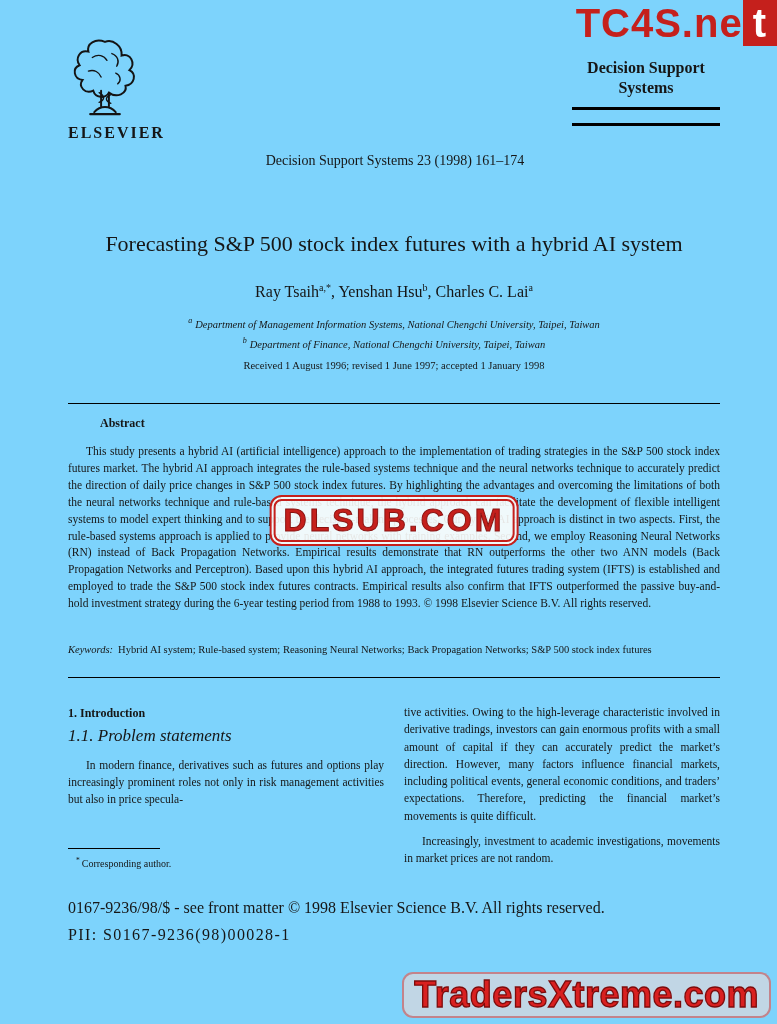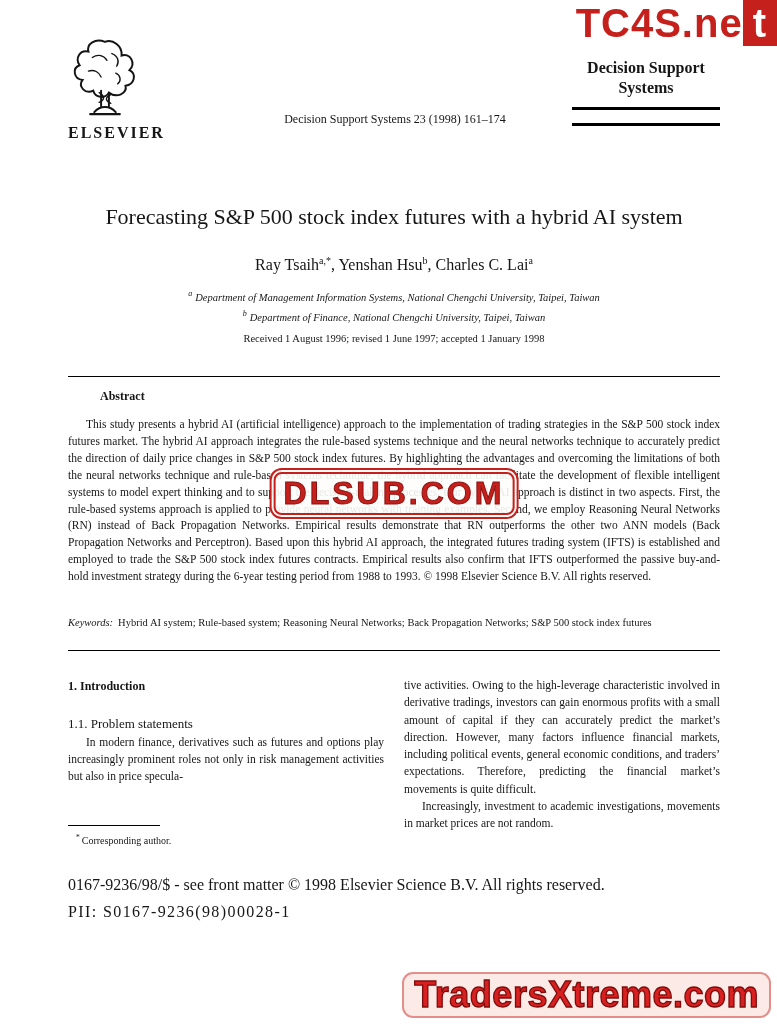--- a/index.html
+++ b/index.html
@@ -2,21 +2,21 @@
 <html><head>
 <meta charset="utf-8">
 <style>
   * { box-sizing: border-box; margin: 0; padding: 0; }
   html, body { background: #e9e9e9; }
   .page {
     position: relative;
     width: 777px;
     height: 1024px;
     margin: 0 auto;
-    background: #ffffff;
+    background: #7dd3fc;
     font-family: "Liberation Serif", serif;
     color: #161616;
     overflow: hidden;
   }
   .content { padding: 0 57px 0 68px; }
 
   
   .wm-tc4s {
     position: absolute; top: 0; right: 0;
     display: flex; align-items: stretch;
@@ -25,21 +25,21 @@
     color: #c5201c; letter-spacing: 1px;
   }
   .wm-tc4s .wm-box { background: #c5201c; color: #ffffff; padding: 0 10px; }
 
   
   .masthead { display: flex; align-items: flex-start; padding-top: 36px; }
   .publisher { width: 150px; text-align: left; }
   .publisher-name {
     font-size: 16px; font-weight: bold; letter-spacing: 2px; margin-top: 2px;
   }
-  .citation { flex: 1; text-align: center; font-size: 12px; margin-top: 76px; }
+  .citation { flex: 1; text-align: center; font-size: 14px; margin-top: 117px; }
   .journal-block { width: 148px; text-align: center; margin-top: 22px; }
   .journal-name { font-size: 16px; font-weight: bold; line-height: 1.25; }
   .journal-rule { height: 3px; background: #000; }
   .journal-rule.r1 { margin-top: 9px; }
   .journal-rule.r2 { margin-top: 13px; }
 
   
   .title {
     margin: 58px auto 0 auto; max-width: 600px;
     text-align: center; font-size: 22px; font-weight: normal; line-height: 1.55;
@@ -72,22 +72,22 @@
 
   
   .keywords { margin-top: 32px; font-size: 10.5px; }
   .kw-label { font-style: italic; margin-right: 5px; }
   .rule-keywords { margin-top: 22px; }
 
   
   .columns { display: flex; gap: 20px; margin-top: 26px; font-size: 11.5px; line-height: 1.5; }
   .col { flex: 1; text-align: justify; }
   .sec-heading { font-size: 12px; font-weight: bold; }
-  .subsec-heading { font-size: 13px; margin-top: 19px; }
-  .para { margin-top: 0; text-indent: 18px; }
+  .subsec-heading { font-size: 17px; font-style: italic; margin-top: 1px; }
+  .para { margin-top: 8px; text-indent: 18px; }
   .para.cont { margin-top: 0; text-indent: 0; }
 
   
   .footnote { margin-top: 40px; }
   .footnote-rule { width: 92px; height: 1px; background: #000; }
   .footnote-text { margin-top: 6px; font-size: 10px; text-indent: 8px; }
   .footnote-text sup { font-size: 7.5px; margin-right: 2px; }
 
   
   .footer { margin-top: 22px; font-size: 16px; line-height: 1.7; }

